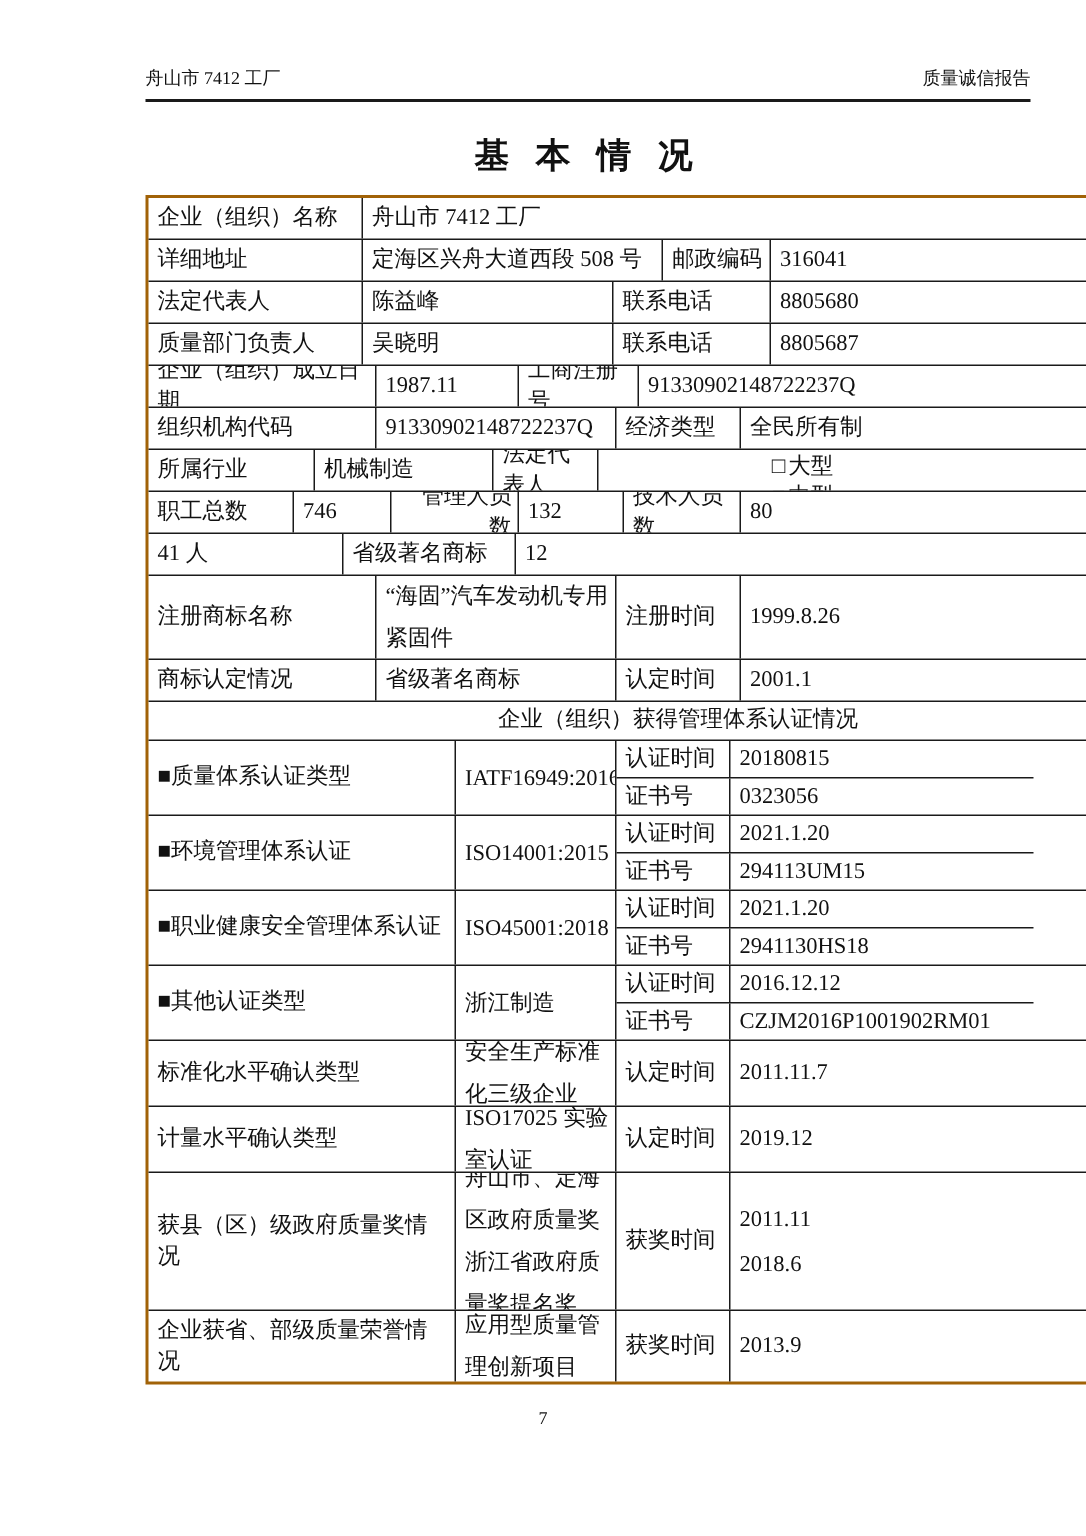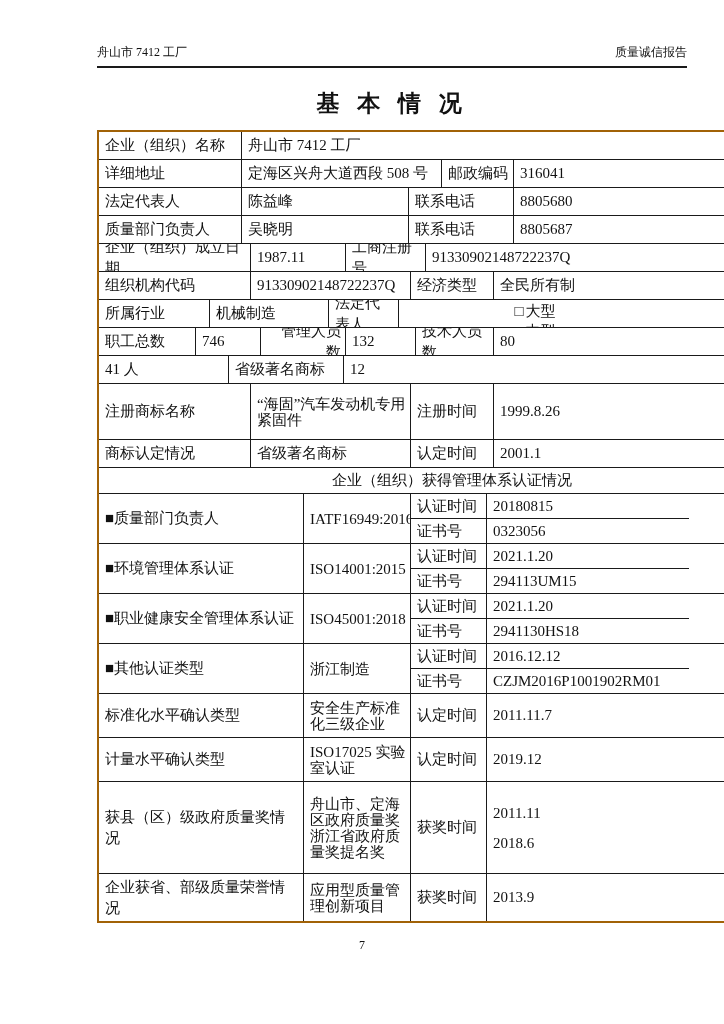--- a/index.html
+++ b/index.html
@@ -40,21 +40,21 @@
     border-right:1px solid #1a1a1a;
     display:flex; align-items:center;
     padding:1px 4px 1px 6px; overflow:hidden;
   }
   .cell:last-child { border-right:none; }
   .center { justify-content:center; text-align:center; }
   .h28 { height:28px; } .h26 { height:26px; } .h56 { height:56px; }
   .h50 { height:50px; } .h44 { height:44px; } .h92 { height:92px; } .h47 { height:47px; }
   .preline { white-space:pre-line; }
   .gap-lines { line-height:30px; }
-  .tight { line-height:16px; }
+  .tight { line-height:28px; }
 
   
   .w143{width:143px;} .w447{width:447px;}
   .w200{width:200px;} .w72{width:72px;} .w175{width:175px;}
   .w167{width:167px;} .w105{width:105px;}
   .w152{width:152px;} .w95{width:95px;} .w80{width:80px;} .w263{width:263px;}
   .w160{width:160px;} .w83{width:83px;} .w195{width:195px;}
   .w111{width:111px;} .w119{width:119px;} .w70{width:70px;} .w290{width:290px;flex-direction:column;}
   .w97{width:97px;} .w65{width:65px;text-align:center;} .w85{width:85px;text-align:right;} .w78c{width:78px;}
   .w150{width:150px;} .w130{width:130px;} .w115{width:115px;}
@@ -172,21 +172,21 @@
         <div class="cell w160">省级著名商标</div>
         <div class="cell w83">认定时间</div>
         <div class="cell w195">2001.1</div>
       </div>
 
       <div class="row h26">
         <div class="cell center" style="width:100%;">企业（组织）获得管理体系认证情况</div>
       </div>
 
       <div class="row h50">
-        <div class="cell w205">■质量部门负责人</div>
+        <div class="cell w205">■质量体系认证类型</div>
         <div class="cell w107 tight">IATF16949:2016</div>
         <div class="stack">
           <div class="subrow">
             <div class="subcell w76">认证时间</div>
             <div class="subcell w202">20180815</div>
           </div>
           <div class="subrow">
             <div class="subcell w76">证书号</div>
             <div class="subcell w202">0323056</div>
           </div>

